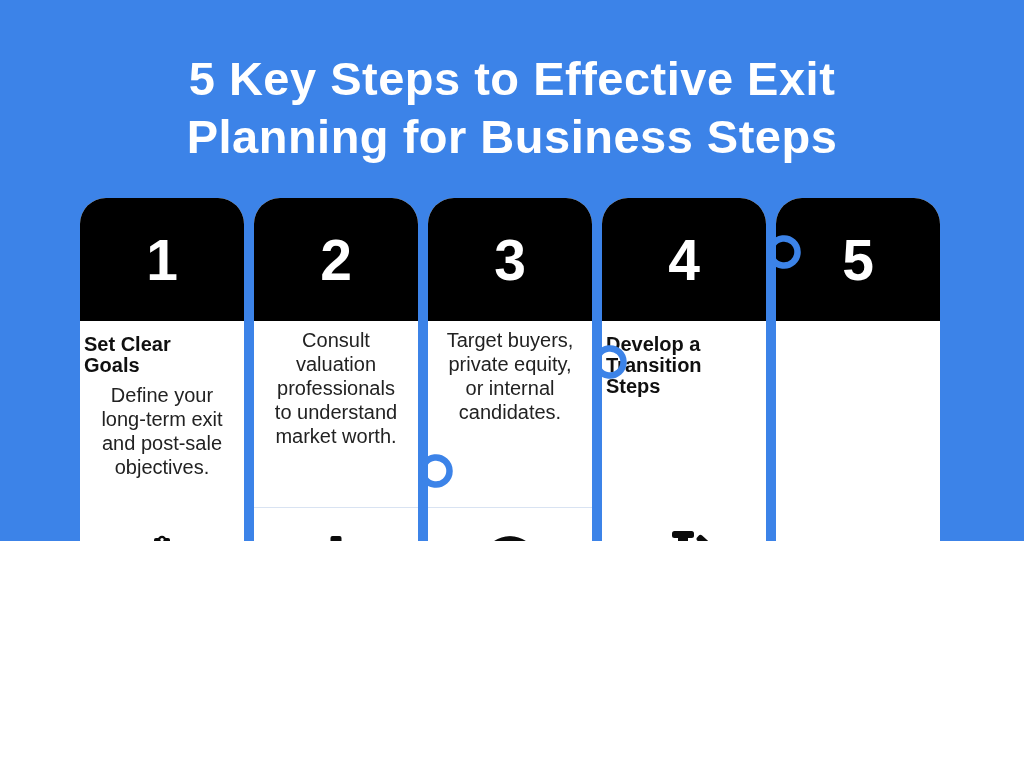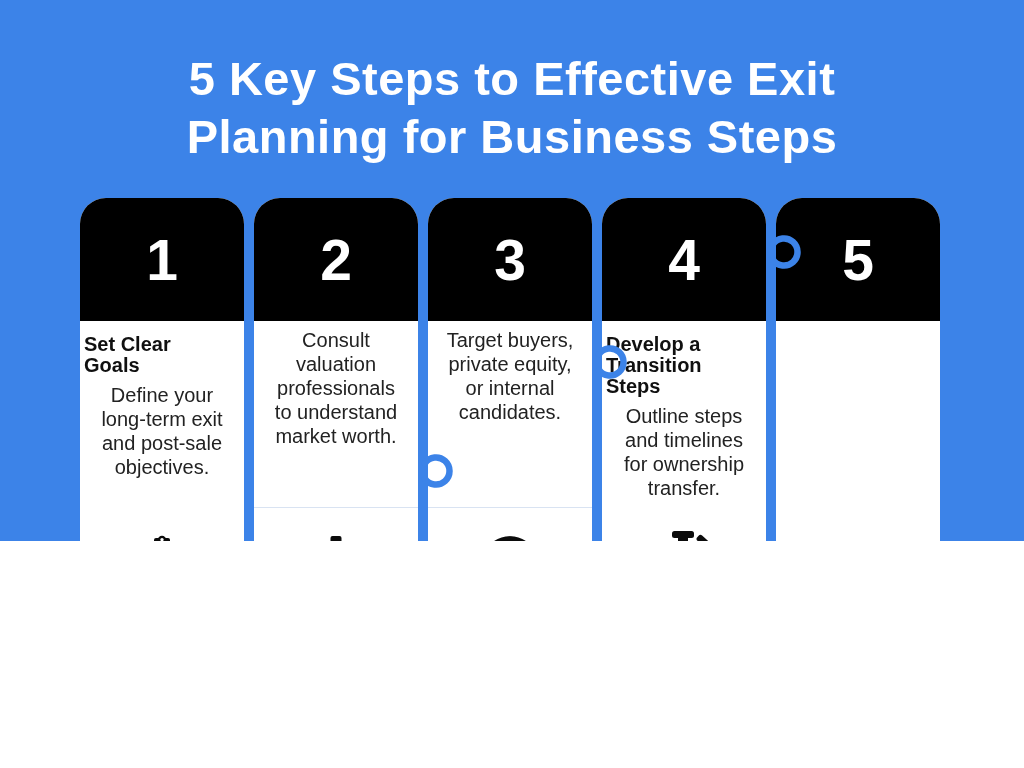--- a/index.html
+++ b/index.html
@@ -147,24 +147,20 @@
     </div>
   </div>
 
   <div class="card c4">
     <div class="card-header">
       <span class="num">4</span>
     </div>
     <h3 class="card-title">Develop a
 Transition
 Steps</h3>
-    <p class="card-desc">Outline steps
-and timelines
-for ownership
-transfer.</p>
     <div class="icon-wrap">
       <svg width="64" height="70" viewBox="0 0 64 70">
         <rect x="20" y="1" width="22" height="7" rx="2.5" fill="#0b0b0b"></rect>
         <rect x="26" y="4" width="10" height="11" fill="#0b0b0b"></rect>
         <rect x="44" y="8" width="15" height="7" rx="2.5" fill="#0b0b0b" transform="rotate(42 51.5 11.5)"></rect>
         <circle cx="31" cy="41" r="23" fill="#fff" stroke="#0b0b0b" stroke-width="6"></circle>
         <line x1="31" y1="41" x2="41" y2="24" stroke="#0b0b0b" stroke-width="3.5" stroke-linecap="round"></line>
       </svg>
     </div>
   </div>

